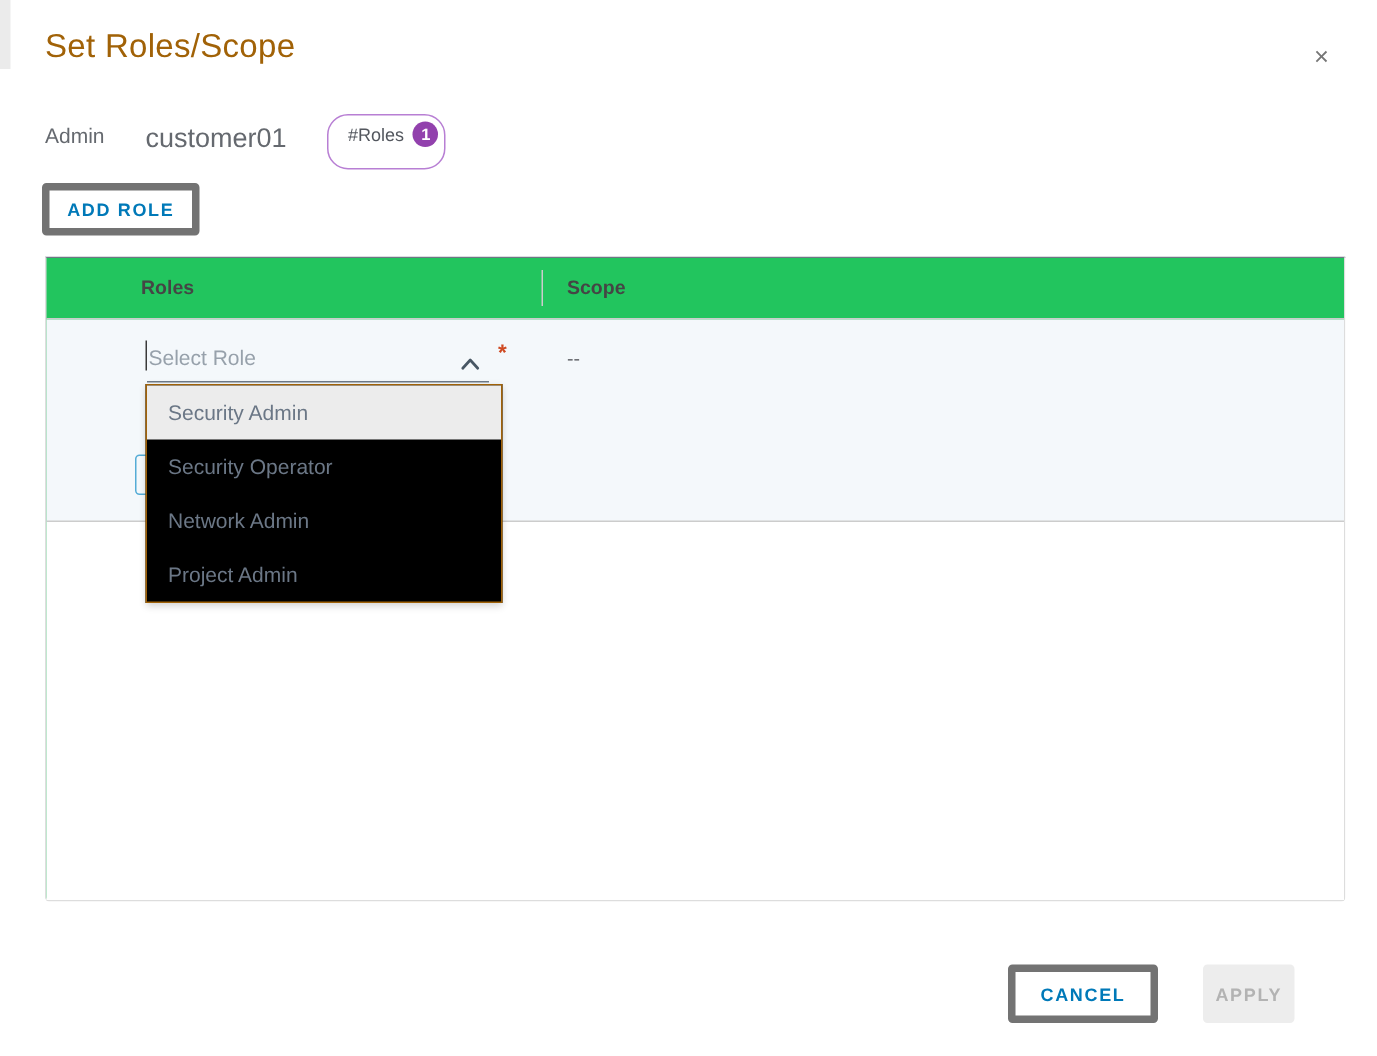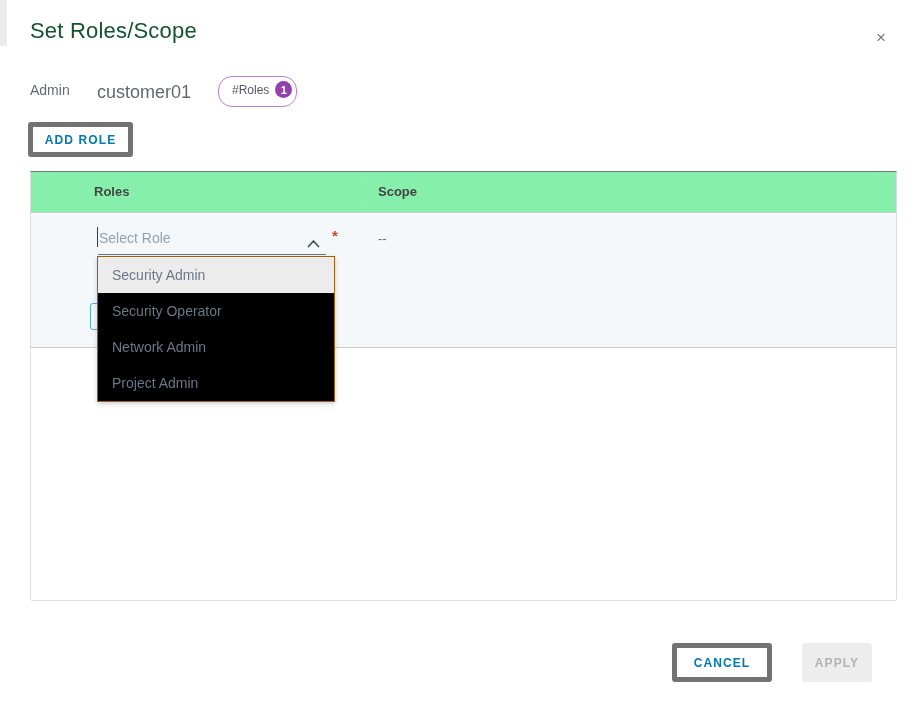--- a/index.html
+++ b/index.html
@@ -2,41 +2,41 @@
 <html><head>
 <meta charset="utf-8">
 <style>
   html,body{margin:0;padding:0;background:#fff;}
   body{font-family:"Liberation Sans", sans-serif; -webkit-font-smoothing:antialiased;}
   #screen{position:relative;width:918px;height:704px;background:#fff;overflow:hidden;}
 
   
   .edge-strip{position:absolute;left:0;top:0;width:7px;height:46px;background:#ebebeb;}
 
-  .dialog-title{position:absolute;left:30px;top:18px;font-size:22px;font-weight:400;color:#14532d;letter-spacing:.2px;}
+  .dialog-title{position:absolute;left:30px;top:18px;font-size:22px;font-weight:400;color:#a16207;letter-spacing:.2px;}
   .close-btn{position:absolute;left:870px;top:27px;width:22px;height:22px;text-align:center;line-height:22px;
              font-size:17px;color:#767676;cursor:pointer;}
 
   
   .ctx-type{position:absolute;left:30px;top:82px;font-size:14px;color:#65696f;}
   .ctx-name{position:absolute;left:97px;top:82px;font-size:18px;color:#65696f;}
   .roles-badge{position:absolute;left:218px;top:76px;height:25px;display:flex;align-items:center;gap:6px;
-               padding:0 4px 4px 13px;border:1.5px solid #b87fd4;border-radius:14px;background:#fff;cursor:pointer;}
+               padding:0 4px 10px 13px;border:1.5px solid #b87fd4;border-radius:14px;background:#fff;cursor:pointer;}
   .roles-badge .lbl{font-size:12px;color:#53575e;}
   .roles-badge .cnt{width:17px;height:17px;border-radius:50%;background:#9241ad;color:#fff;font-size:11px;
                     display:flex;align-items:center;justify-content:center;font-weight:600;}
 
   .btn-outline{border:5px solid #737373;border-radius:3px;background:#fff;color:#0079b8;
                font-family:"Liberation Sans",sans-serif;font-size:12px;font-weight:600;letter-spacing:1.1px;cursor:pointer;}
   .add-role-btn{position:absolute;left:28px;top:122px;width:105px;height:35px;}
 
   
   .grid{position:absolute;left:30px;top:171px;width:867px;height:430px;
         border:1px solid #ddd;border-top:1px solid #6e7784;border-radius:0 0 3px 3px;
-        box-sizing:border-box;display:flex;flex-direction:column;background:#86efac;}
+        box-sizing:border-box;display:flex;flex-direction:column;background:#22c55e;}
   .grid-header{position:relative;height:40px;flex:0 0 40px;border-bottom:1px solid #ccc;}
   .col-roles{position:absolute;left:63px;top:0;line-height:40px;font-size:13px;font-weight:600;color:#454545;}
   .col-scope{position:absolute;left:347px;top:0;line-height:40px;font-size:13px;font-weight:600;color:#454545;}
   .col-divider{position:absolute;left:330px;top:8px;width:1px;height:24px;background:#ccc;}
 
   .edit-row{position:relative;height:134px;flex:0 0 134px;background:#f4f8fb;border-bottom:1px solid #ccc;}
   .text-cursor{position:absolute;left:66px;top:14px;width:1px;height:20px;background:#3a3a3a;}
   .role-placeholder{position:absolute;left:68px;top:17px;font-size:14px;color:#97a1ab;}
   .combo-underline{position:absolute;left:67px;top:41px;width:228px;height:1px;background:#6e7a87;}
   .combo-chevron{position:absolute;left:276px;top:21px;width:13px;height:9px;cursor:pointer;}
@@ -53,21 +53,21 @@
   .hidden-save-btn{position:absolute;left:90px;top:303px;width:58px;height:27px;border:1px solid #55acd6;
                    border-radius:3px;background:transparent;z-index:3;cursor:pointer;}
 
   
   .role-dropdown{position:absolute;left:97px;top:256px;width:236px;z-index:10;background:#000000;
                  border:1px solid #a16207;box-shadow:0 2px 5px rgba(0,0,0,.18);}
   .role-dropdown .item{height:36px;line-height:36px;padding-left:14px;font-size:14px;color:#6b7786;cursor:pointer;}
   .role-dropdown .item.highlighted{background:#ececec;}
 
   .cancel-btn{position:absolute;left:672px;top:643px;width:100px;height:39px;}
-  .apply-btn{position:absolute;left:802px;top:643px;width:70px;height:39px;border:none;border-radius:3px;
+  .apply-btn{position:absolute;left:802px;top:643px;width:61px;height:39px;border:none;border-radius:3px;
              background:#ededed;color:#b3b3b3;font-family:"Liberation Sans",sans-serif;font-size:12px;
              font-weight:600;letter-spacing:1.1px;}
 </style>
 </head>
 <body>
 
 <div id="screen">
 
   <div class="edge-strip"></div>
 

